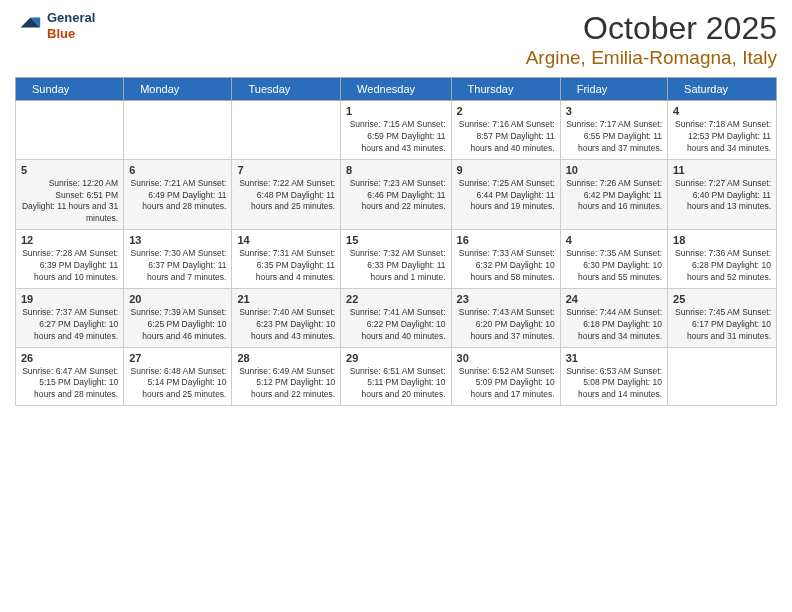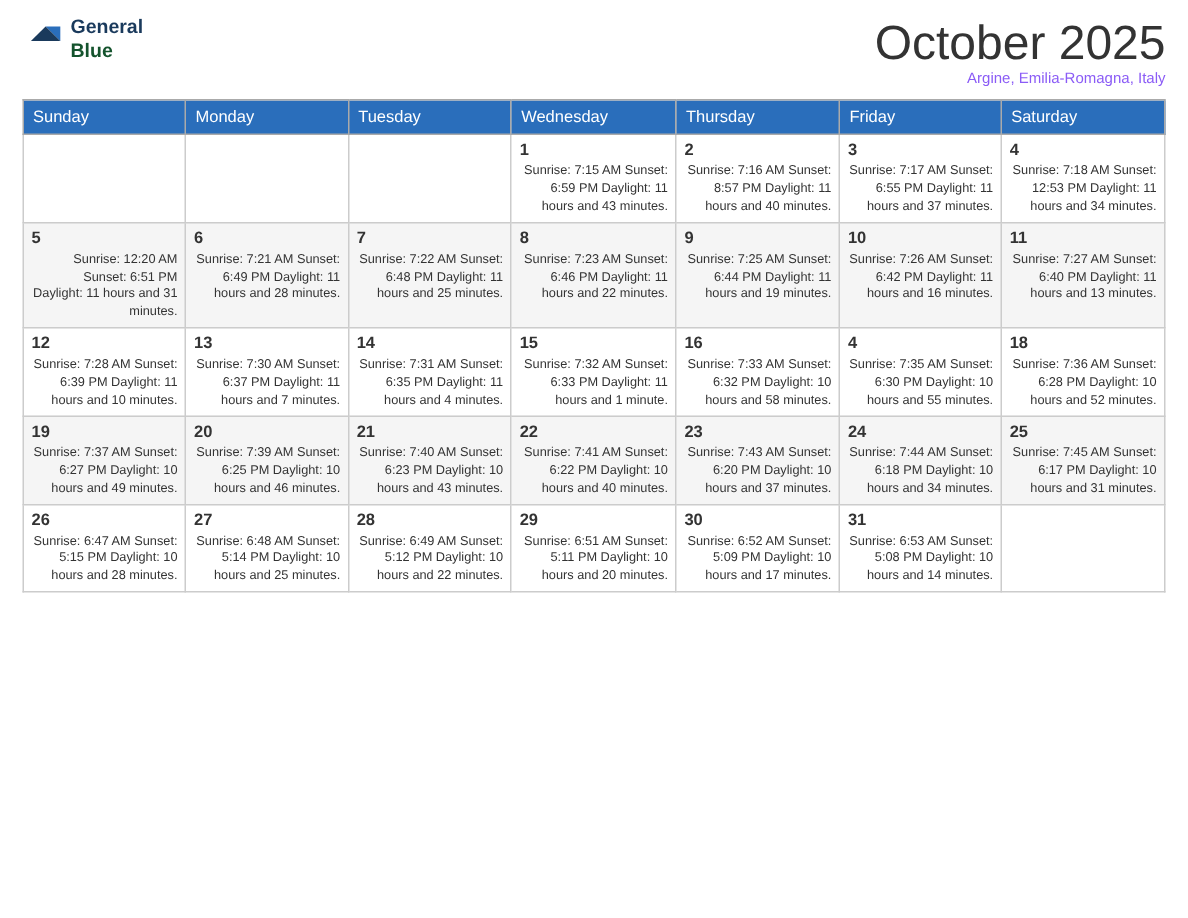--- a/index.html
+++ b/index.html
@@ -26,47 +26,47 @@
       display: flex;
       align-items: center;
       gap: 4px;
     }
     .logo-text {
       font-size: 13px;
       font-weight: bold;
       color: #1a3a5c;
       line-height: 1.2;
     }
-    .logo-text .blue { color: #14532d; }
+    .logo-text .blue { color: #c2410c; }
     .logo-icon {
       width: 28px;
       height: 28px;
     }
     .title-block {
       text-align: right;
     }
     .month-title {
       font-size: 32px;
       color: #333;
       font-weight: normal;
     }
     .subtitle {
-      font-size: 10px;
-      color: #8b5cf6;
+      font-size: 19px;
+      color: #a16207;
     }
     .calendar {
       width: 100%;
       border-collapse: collapse;
       font-size: 9px;
     }
     .calendar th {
       background: #2a6ebb;
       color: #fff;
       text-align: left;
-      padding: 5px 6px;
+      padding: 5px 16px;
       font-size: 11px;
       font-weight: normal;
       border: 1px solid #aaa;
     }
     .calendar td {
       border: 1px solid #ccc;
       vertical-align: top;
       padding: 4px 5px;
       width: 113px;
       min-height: 80px;

